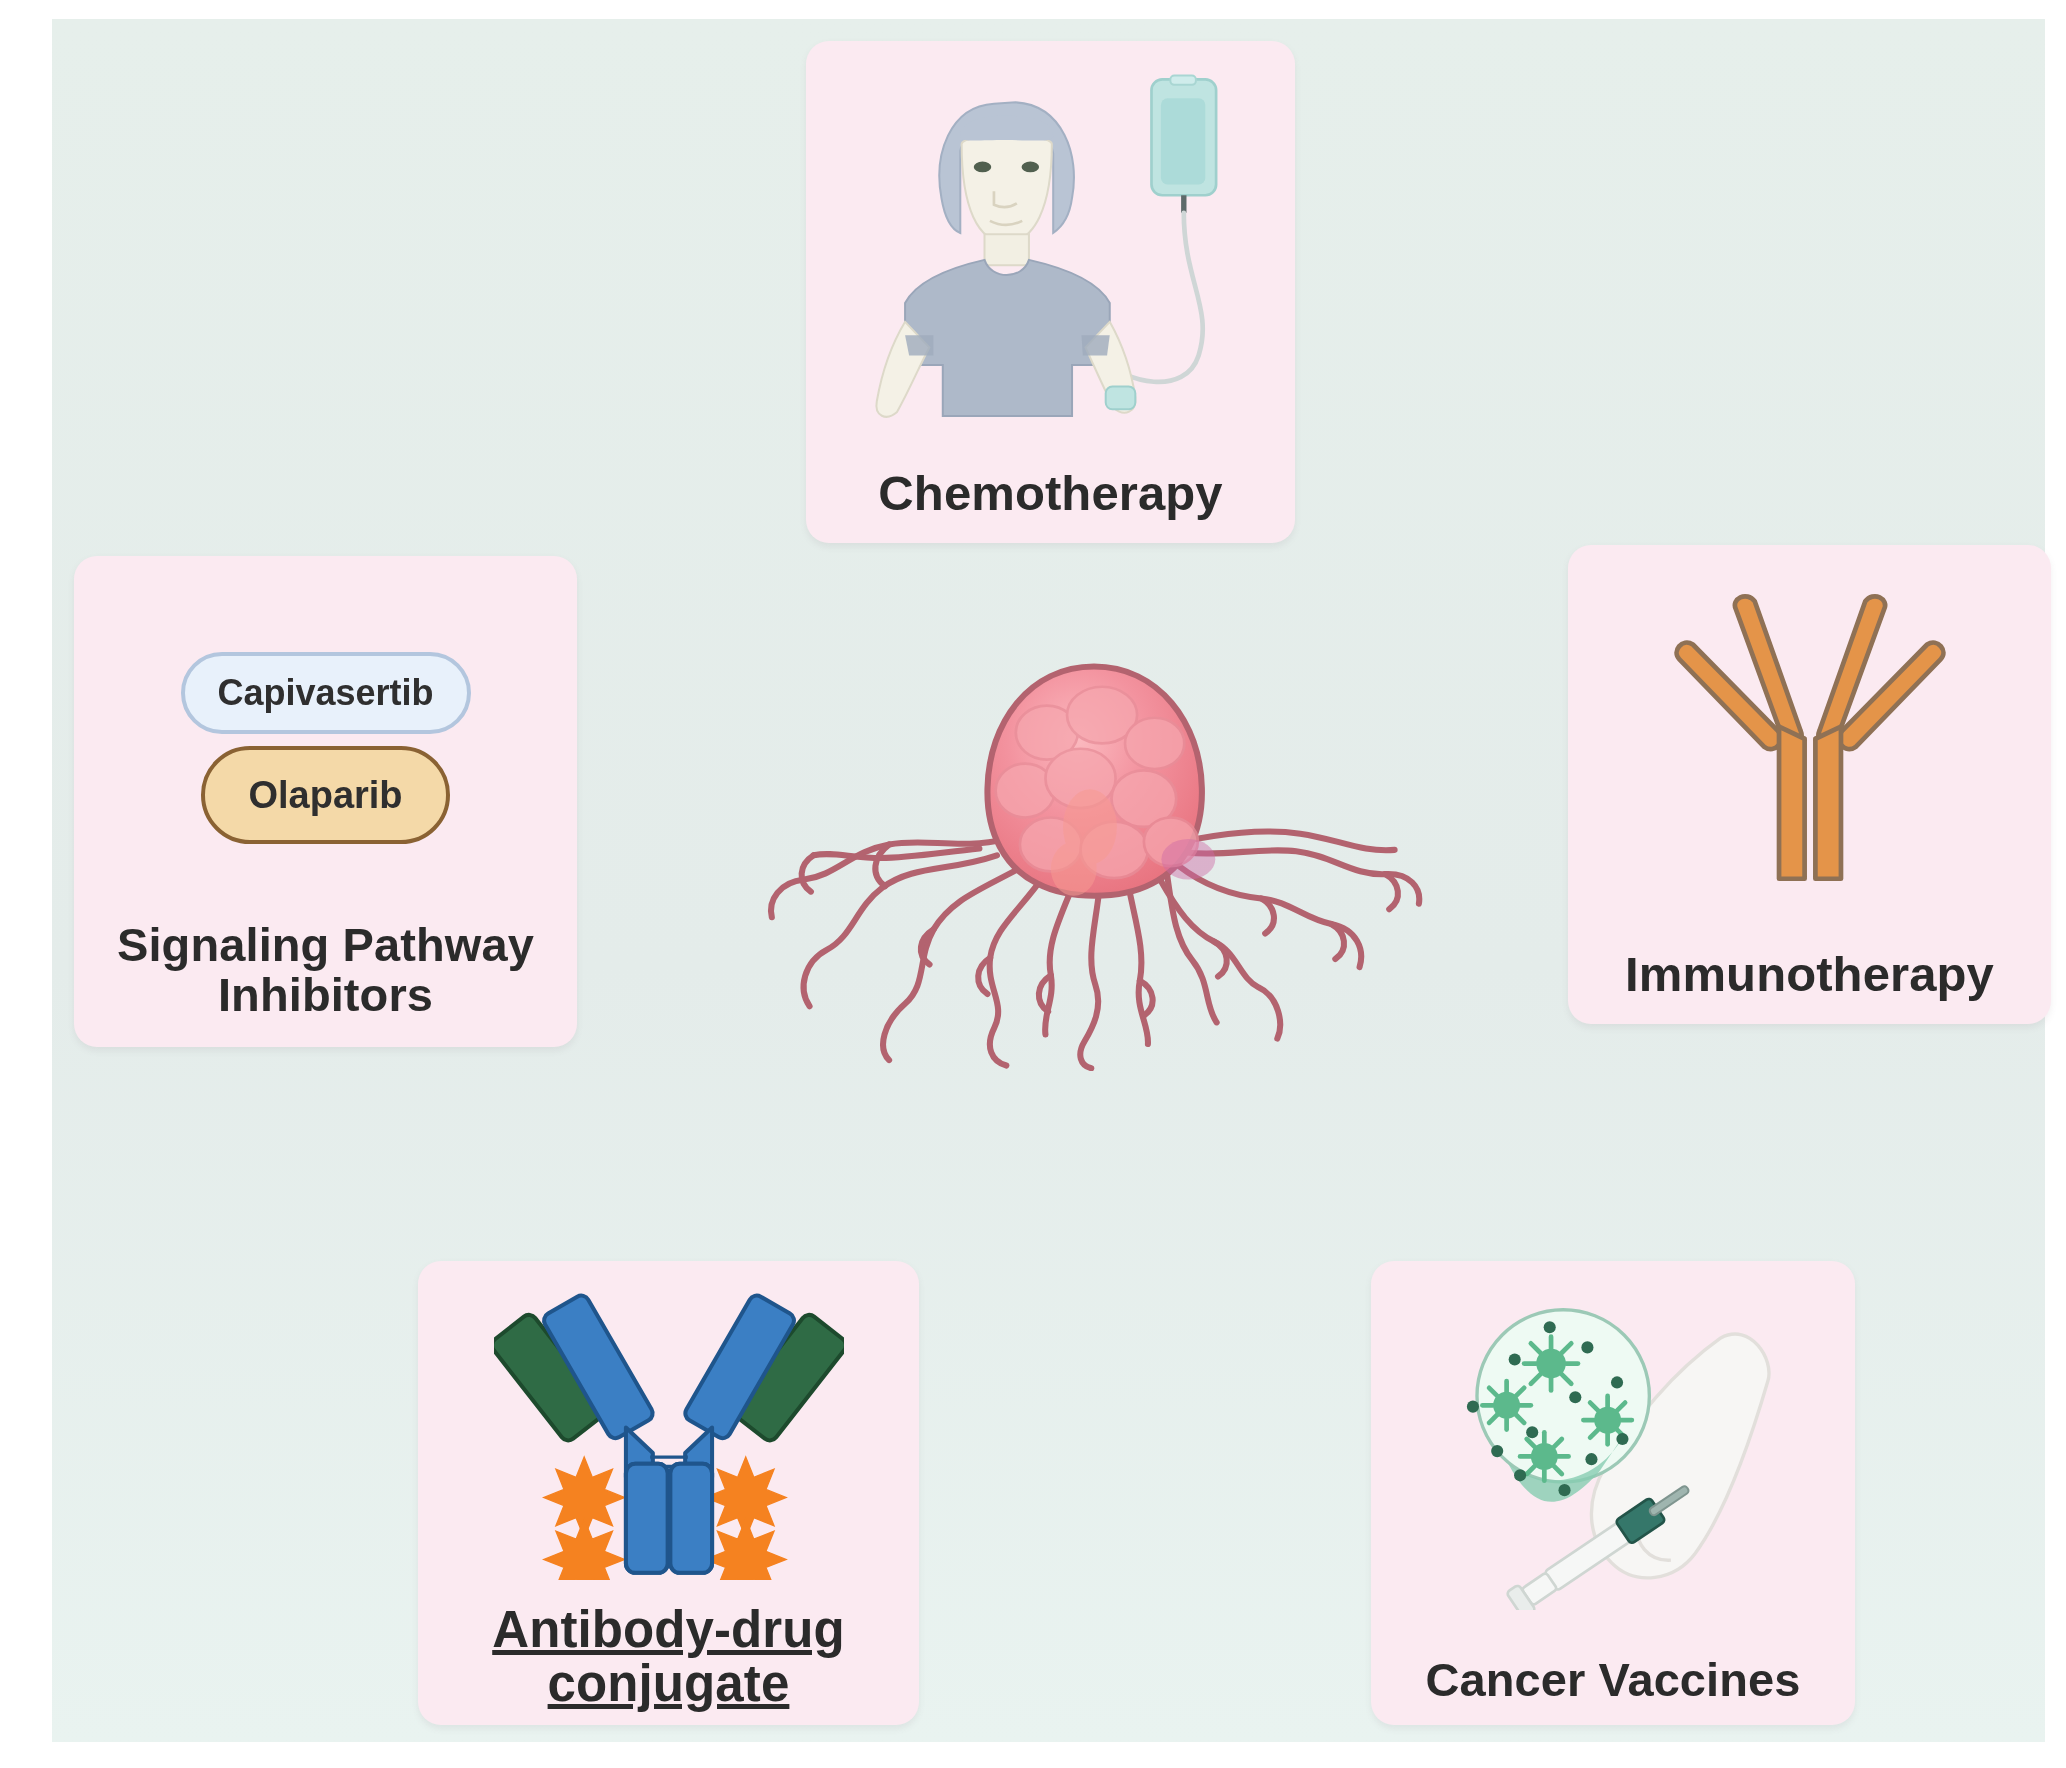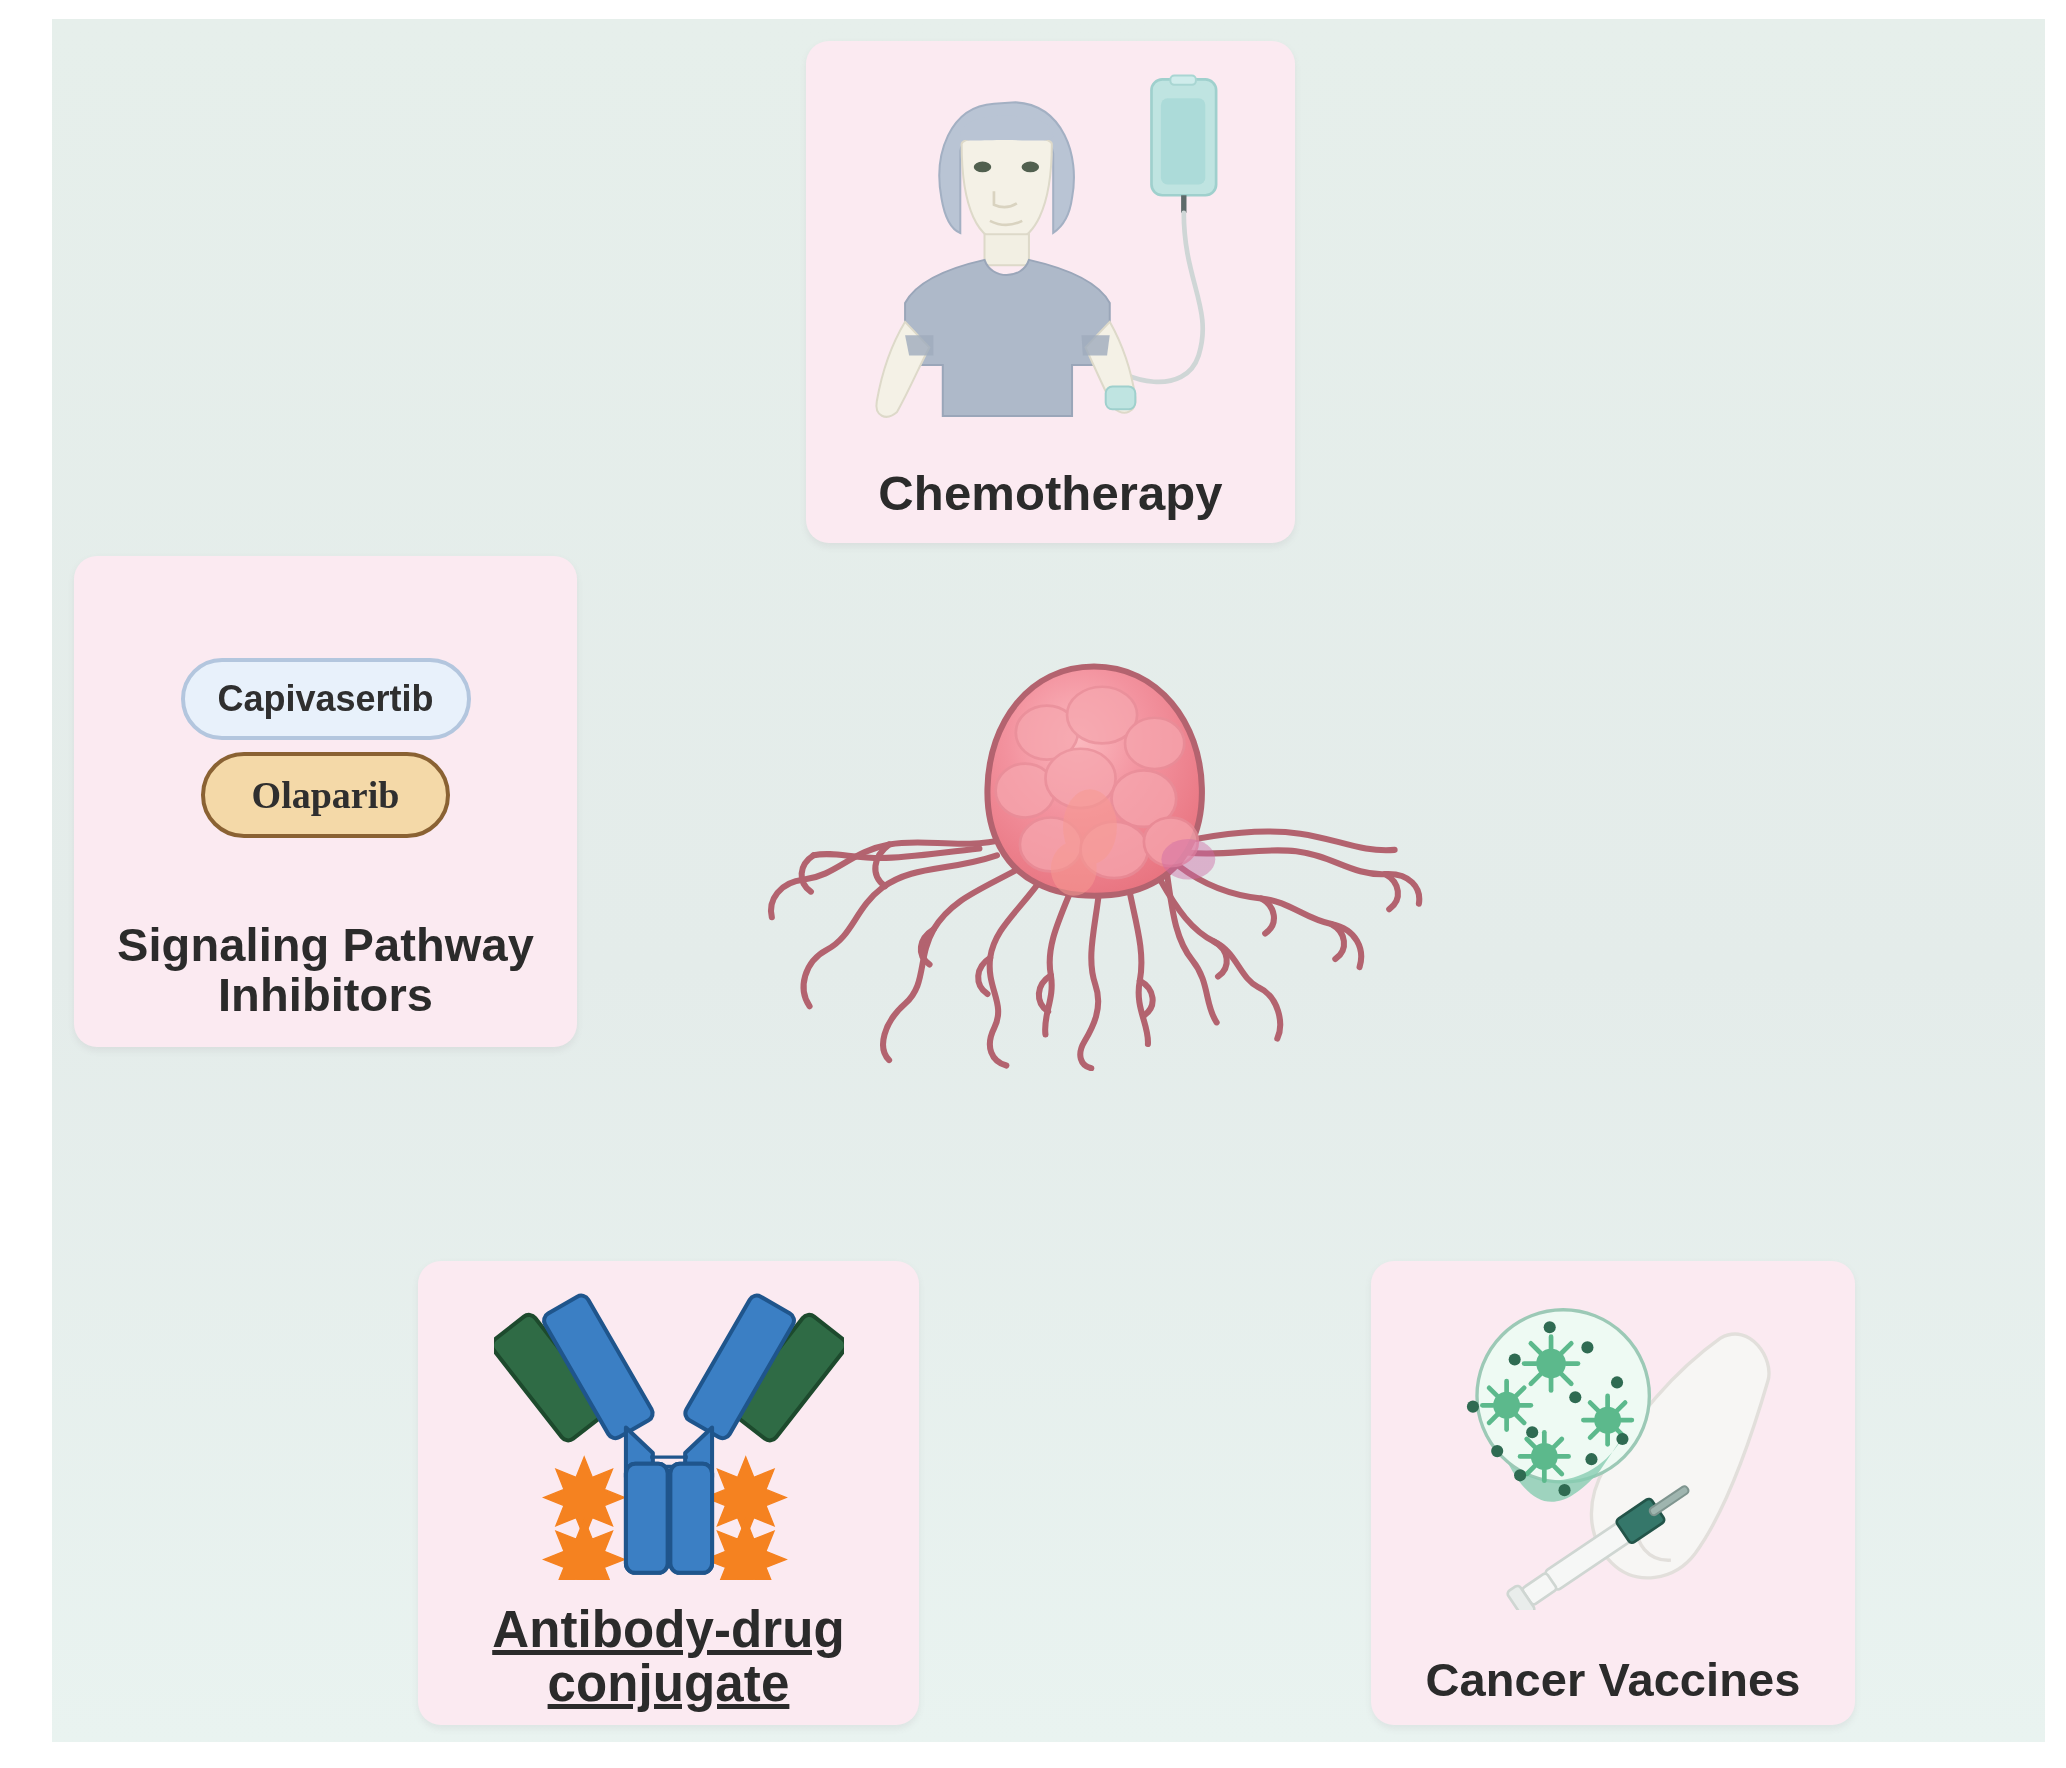--- a/index.html
+++ b/index.html
@@ -99,25 +99,24 @@
     color:#2f2f2f;
     box-sizing:border-box;
   }
   .chip-capi{
     width:290px;height:82px;
     background:#e8f1fb;
     border:4px solid #b3c6de;
     font-size:36px;
   }
   .chip-ola{
-    width:249px;height:86px;
+    width:249px;height:98px;
     background:#f4d9a8;
     border:4.7px solid #8a6233;
     font-size:38px;
-    font-family:Liberation Serif, serif;
   }
   svg{display:block;}
 </style>
 </head>
 <body>
 
 <div id="canvas">
   <div id="board">
 
     <div class="card" id="card-chemo">
@@ -171,20 +170,40 @@
           </div>
           <div class="chip chip-ola">
             <span>Olaparib</span>
           </div>
         </div>
       </div>
       <div class="card-label">Signaling Pathway
 Inhibitors</div>
     </div>
 
+    <div class="card" id="card-immuno">
+      <div class="card-art">
+        <svg width="350" height="317" viewBox="0 0 520 470">
+          <g fill="#e49449" stroke="#8f7155" stroke-width="7" stroke-linejoin="round" stroke-linecap="round">
+
+            <path d="M66 104 C 54 92, 70 72, 86 82 L 212 210 C 226 224, 208 246, 192 234 Z"></path>
+
+            <path d="M150 30 C 142 14, 166 2, 178 18 L 246 210 C 254 230, 228 240, 220 222 Z"></path>
+
+            <path d="M370 30 C 378 14, 354 2, 342 18 L 274 210 C 266 230, 292 240, 300 222 Z"></path>
+
+            <path d="M454 104 C 466 92, 450 72, 434 82 L 308 210 C 294 224, 312 246, 328 234 Z"></path>
+
+            <path d="M214 204 L 252 222 L 252 430 L 214 430 Z"></path>
+            <path d="M306 204 L 268 222 L 268 430 L 306 430 Z"></path>
+          </g>
+        </svg>
+      </div>
+      <div class="card-label">Immunotherapy</div>
+    </div>
 
     <div class="card" id="card-adc">
       <div class="card-art">
         <svg width="350" height="297" viewBox="0 0 520 440">
 
           <g stroke="#1d4a2d" stroke-width="6" stroke-linejoin="round">
             <rect x="42" y="46" width="78" height="188" rx="12" fill="#2f6b45" transform="rotate(-38 81 140)"></rect>
             <rect x="400" y="46" width="78" height="188" rx="12" fill="#2f6b45" transform="rotate(38 439 140)"></rect>
           </g>
 

